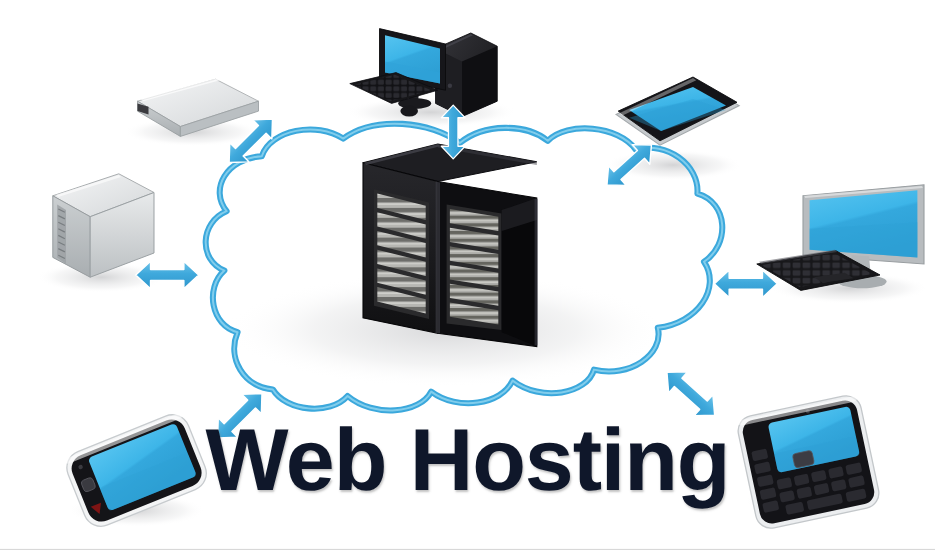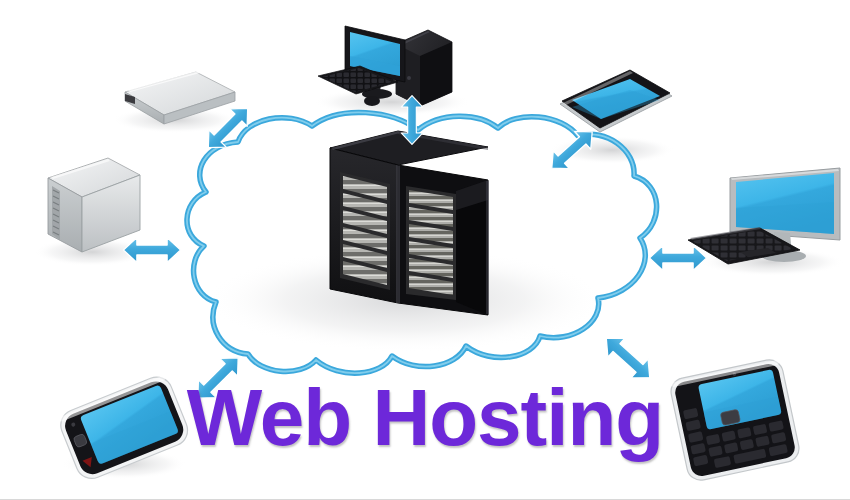--- a/index.html
+++ b/index.html
@@ -29,21 +29,21 @@
   #title-text {
     position: absolute;
     left: 0;
     top: 378px;
     width: 850px;
     text-align: center;
     font-family: "Liberation Sans", sans-serif;
     font-size: 80px;
     font-weight: bold;
     letter-spacing: -1px;
-    color: #6d28d9;
+    color: #0f172a;
     text-shadow: 1px 2px 2px rgba(120,120,120,0.45);
     line-height: 1;
     z-index: 40;
     white-space: nowrap;
   }
 </style>
 </head>
 <body>
 
 <div id="stage">

